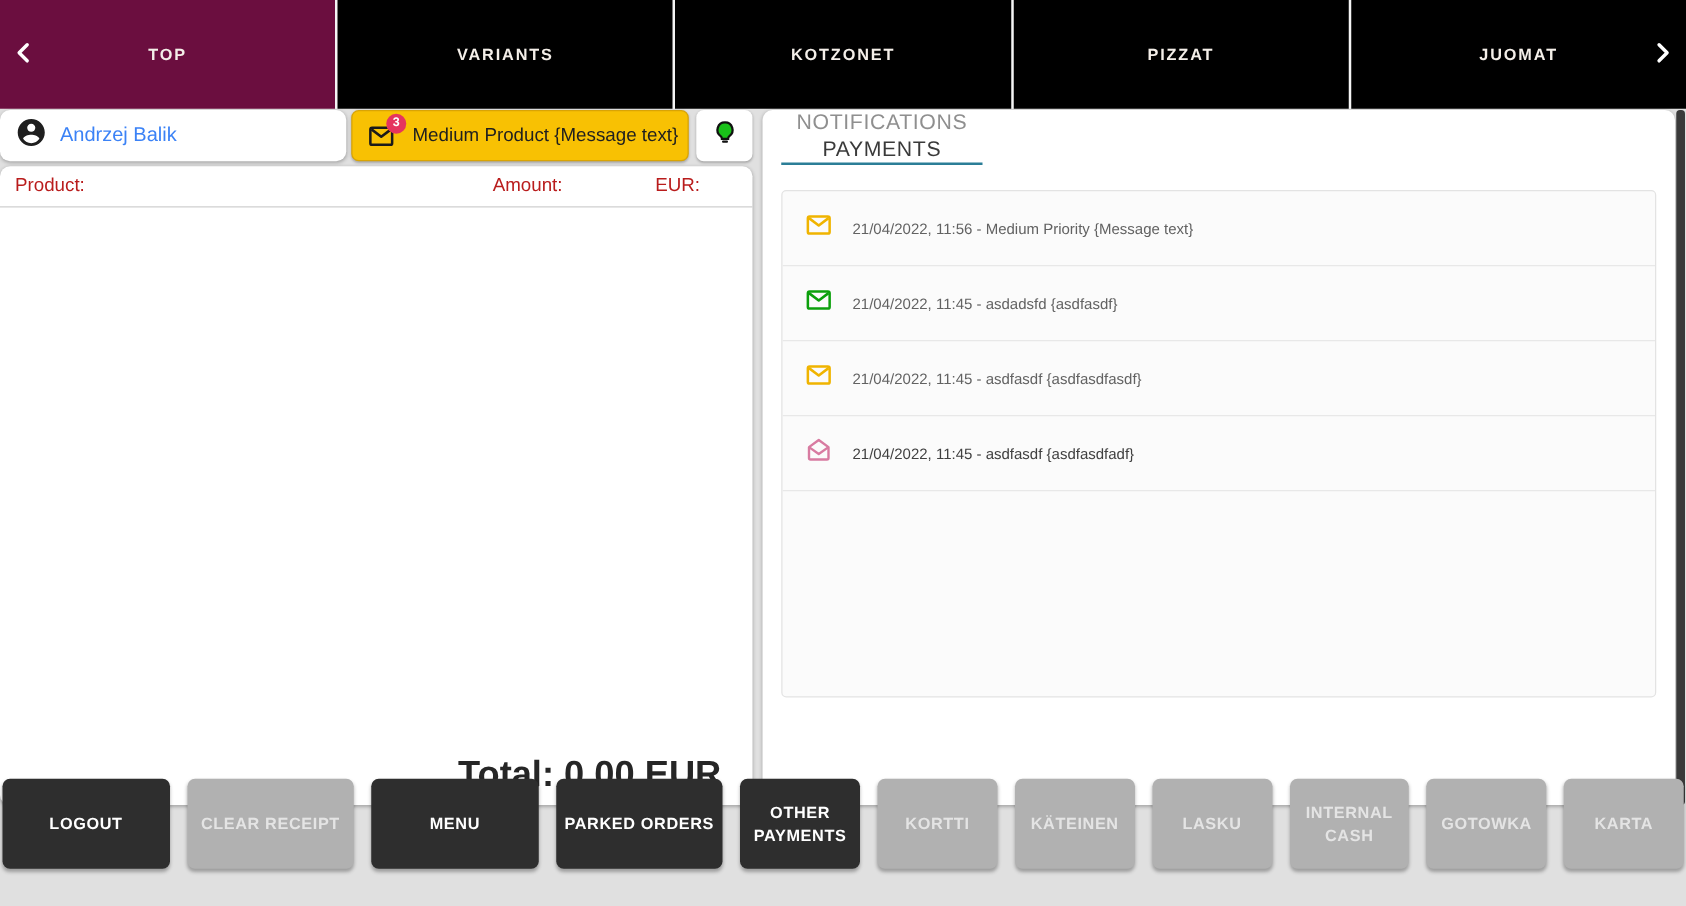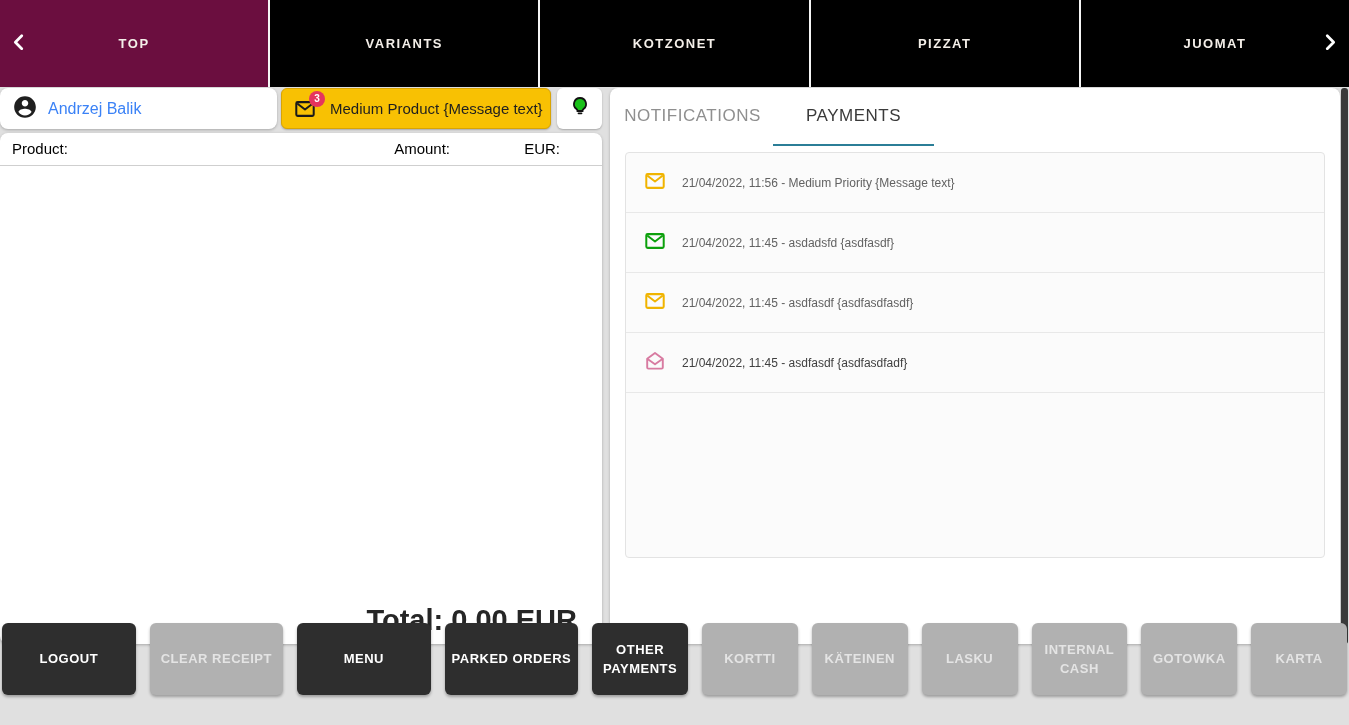--- a/index.html
+++ b/index.html
@@ -55,34 +55,34 @@
     display:flex; align-items:center; justify-content:center; cursor:pointer;
   }
   
   .receipt-card {
     position:absolute; left:0; top:133px; width:602px; height:511px;
     background:#fff; border-radius:8px; box-shadow:0 1px 3px rgba(0,0,0,.25);
   }
   .receipt-head {
     position:relative; height:33px; border-bottom:1px solid #cfcfcf;
   }
-  .receipt-head span { position:absolute; top:7px; font-size:15px; color:#000000; }
+  .receipt-head span { position:absolute; top:7px; font-size:15px; color:#b91c1c; }
   .col-product { left:12px; }
   .col-amount  { right:152px; }
   .col-eur     { right:42px; }
   .receipt-total {
     position:absolute; right:25px; bottom:7px;
     font-size:29px; font-weight:700; color:#262626;
   }
   
   .panel-card {
     position:absolute; left:610px; top:88px; width:730px; height:556px;
     background:#fff; border-radius:8px; box-shadow:0 1px 3px rgba(0,0,0,.25);
   }
-  .panel-tabs { display:flex; padding-left:2px; height:58px; }
+  .panel-tabs { display:flex; padding-left:15px; height:58px;flex-direction:column; }
   .panel-tab {
     width:161px; display:flex; align-items:center; justify-content:center;
     font-size:17px; letter-spacing:.5px; color:#8f8f8f; cursor:pointer;
     border-bottom:2px solid transparent; font-weight:500;
   }
   .panel-tab.active { color:#3a3a3a; border-bottom-color:var(--tab-underline,#2b7e97); }
   .msg-list {
     position:absolute; left:15px; right:15px; top:64px; height:406px;
     background:#fbfbfb; border:1px solid #e3e3e3; border-radius:4px; overflow:hidden;
   }

